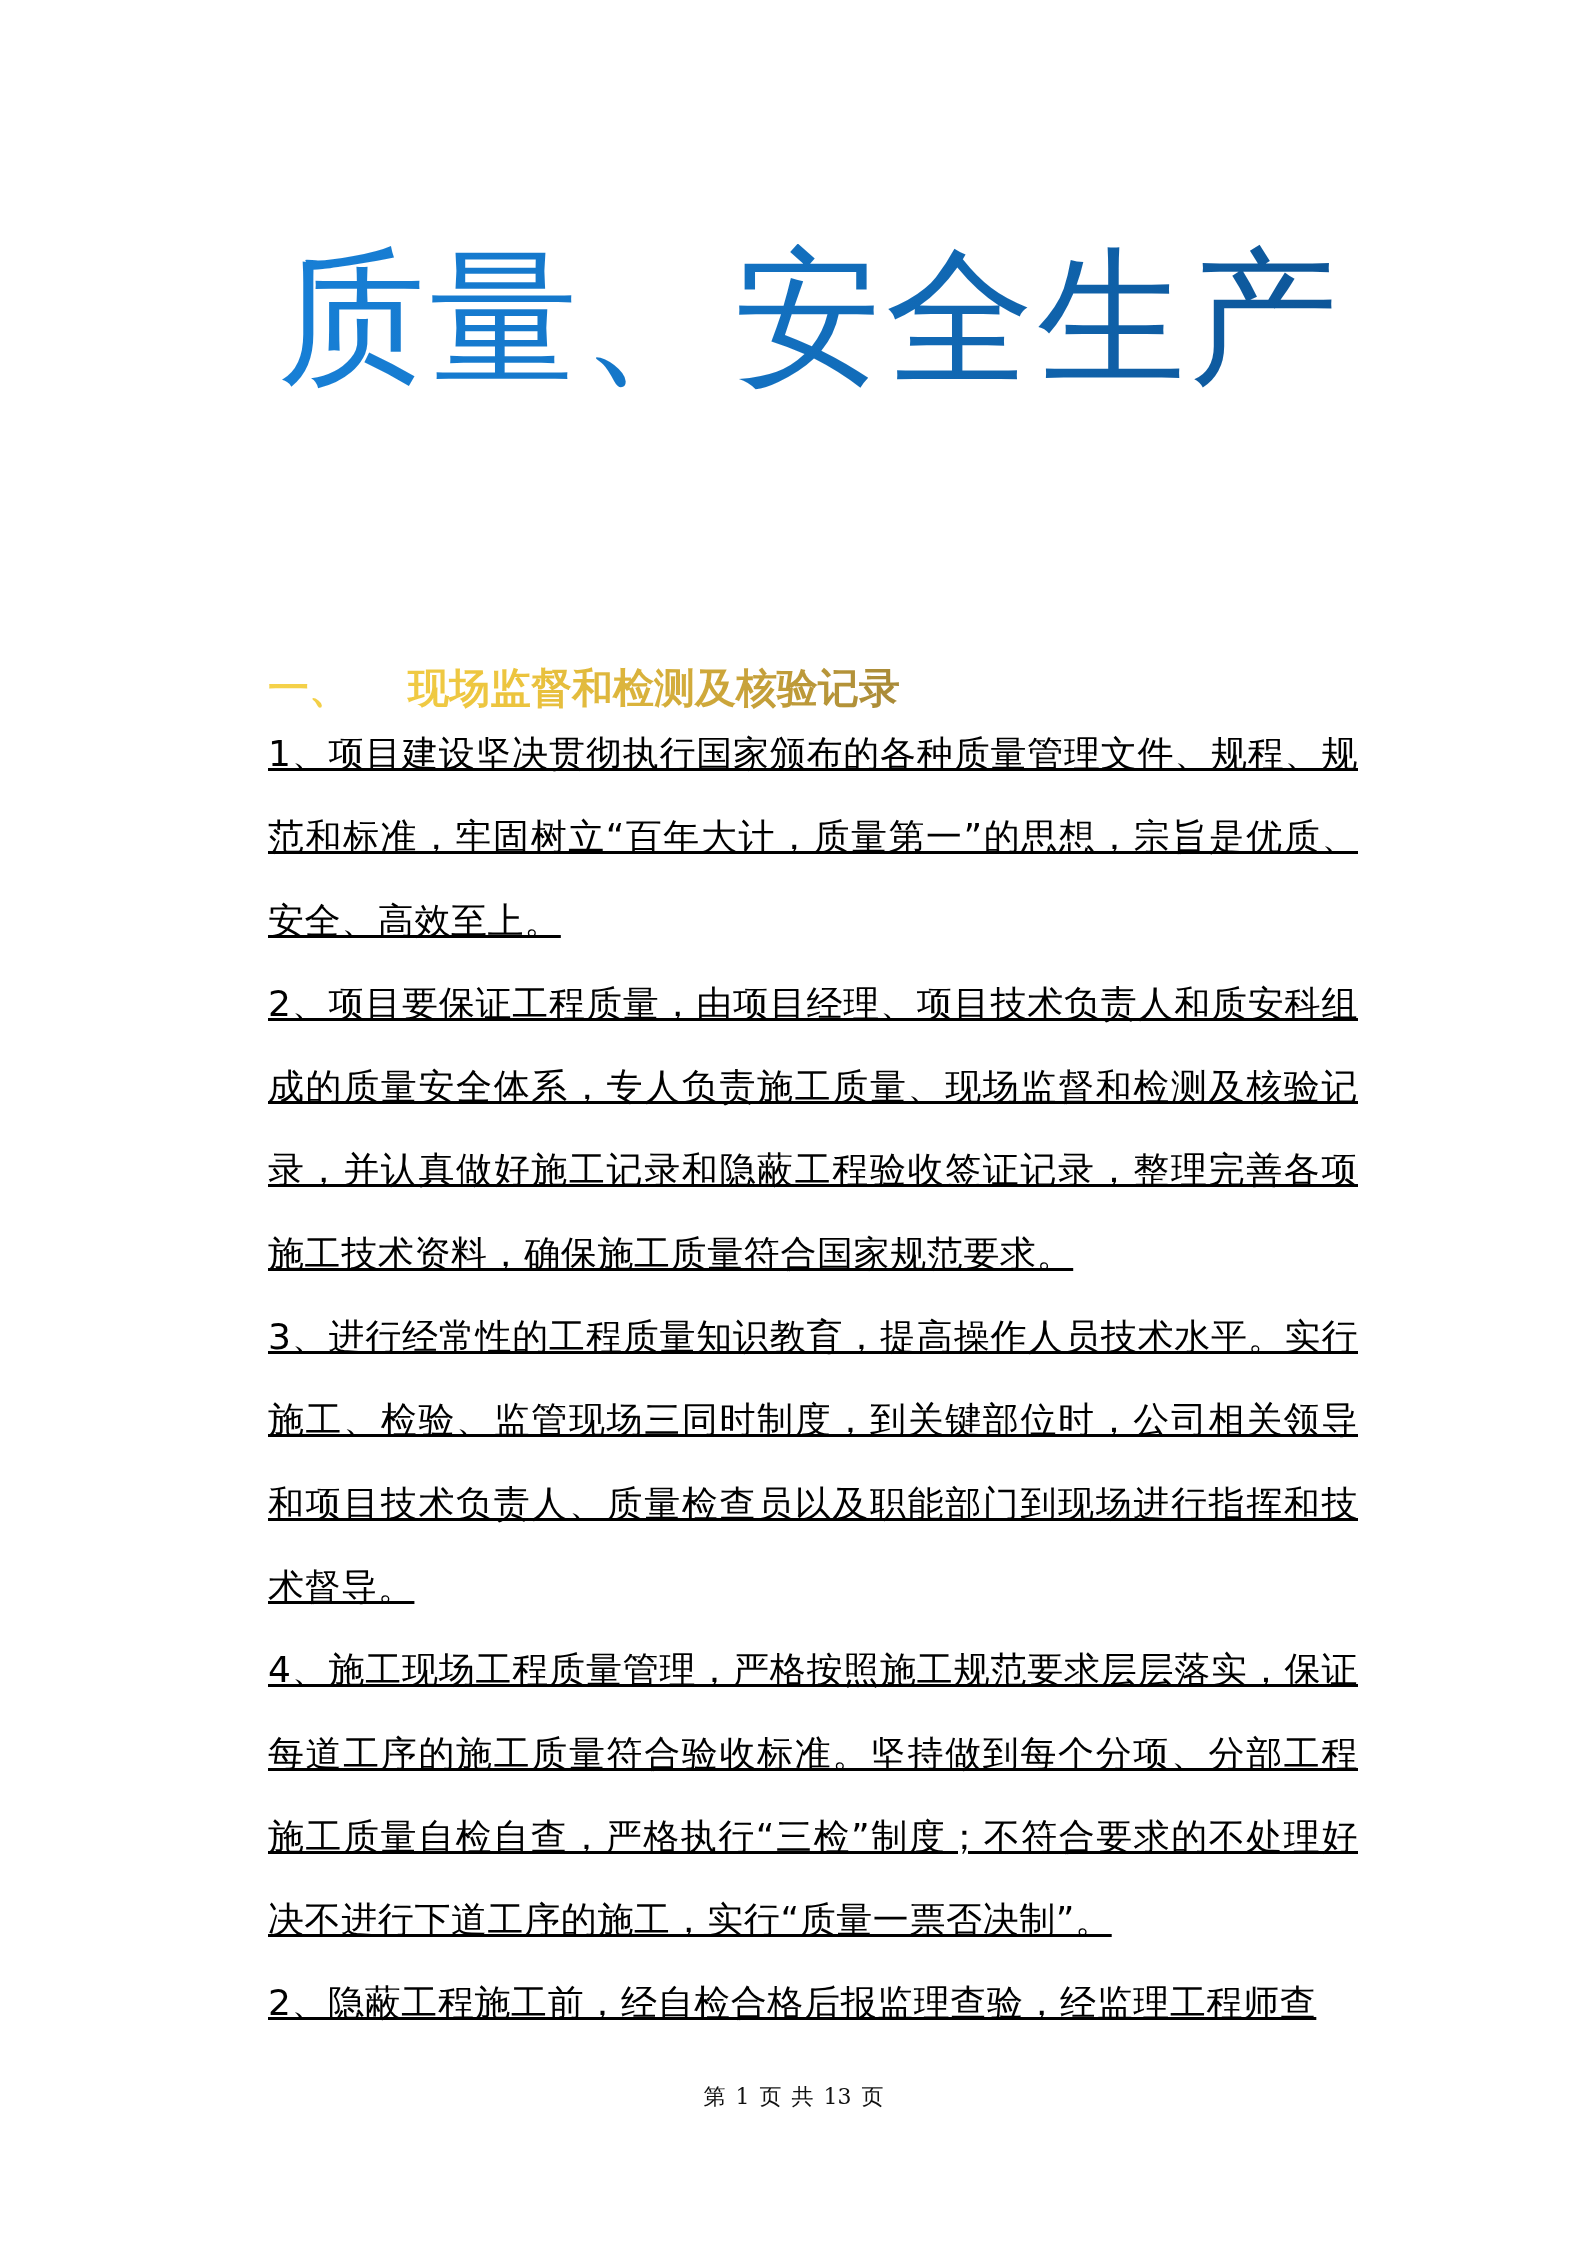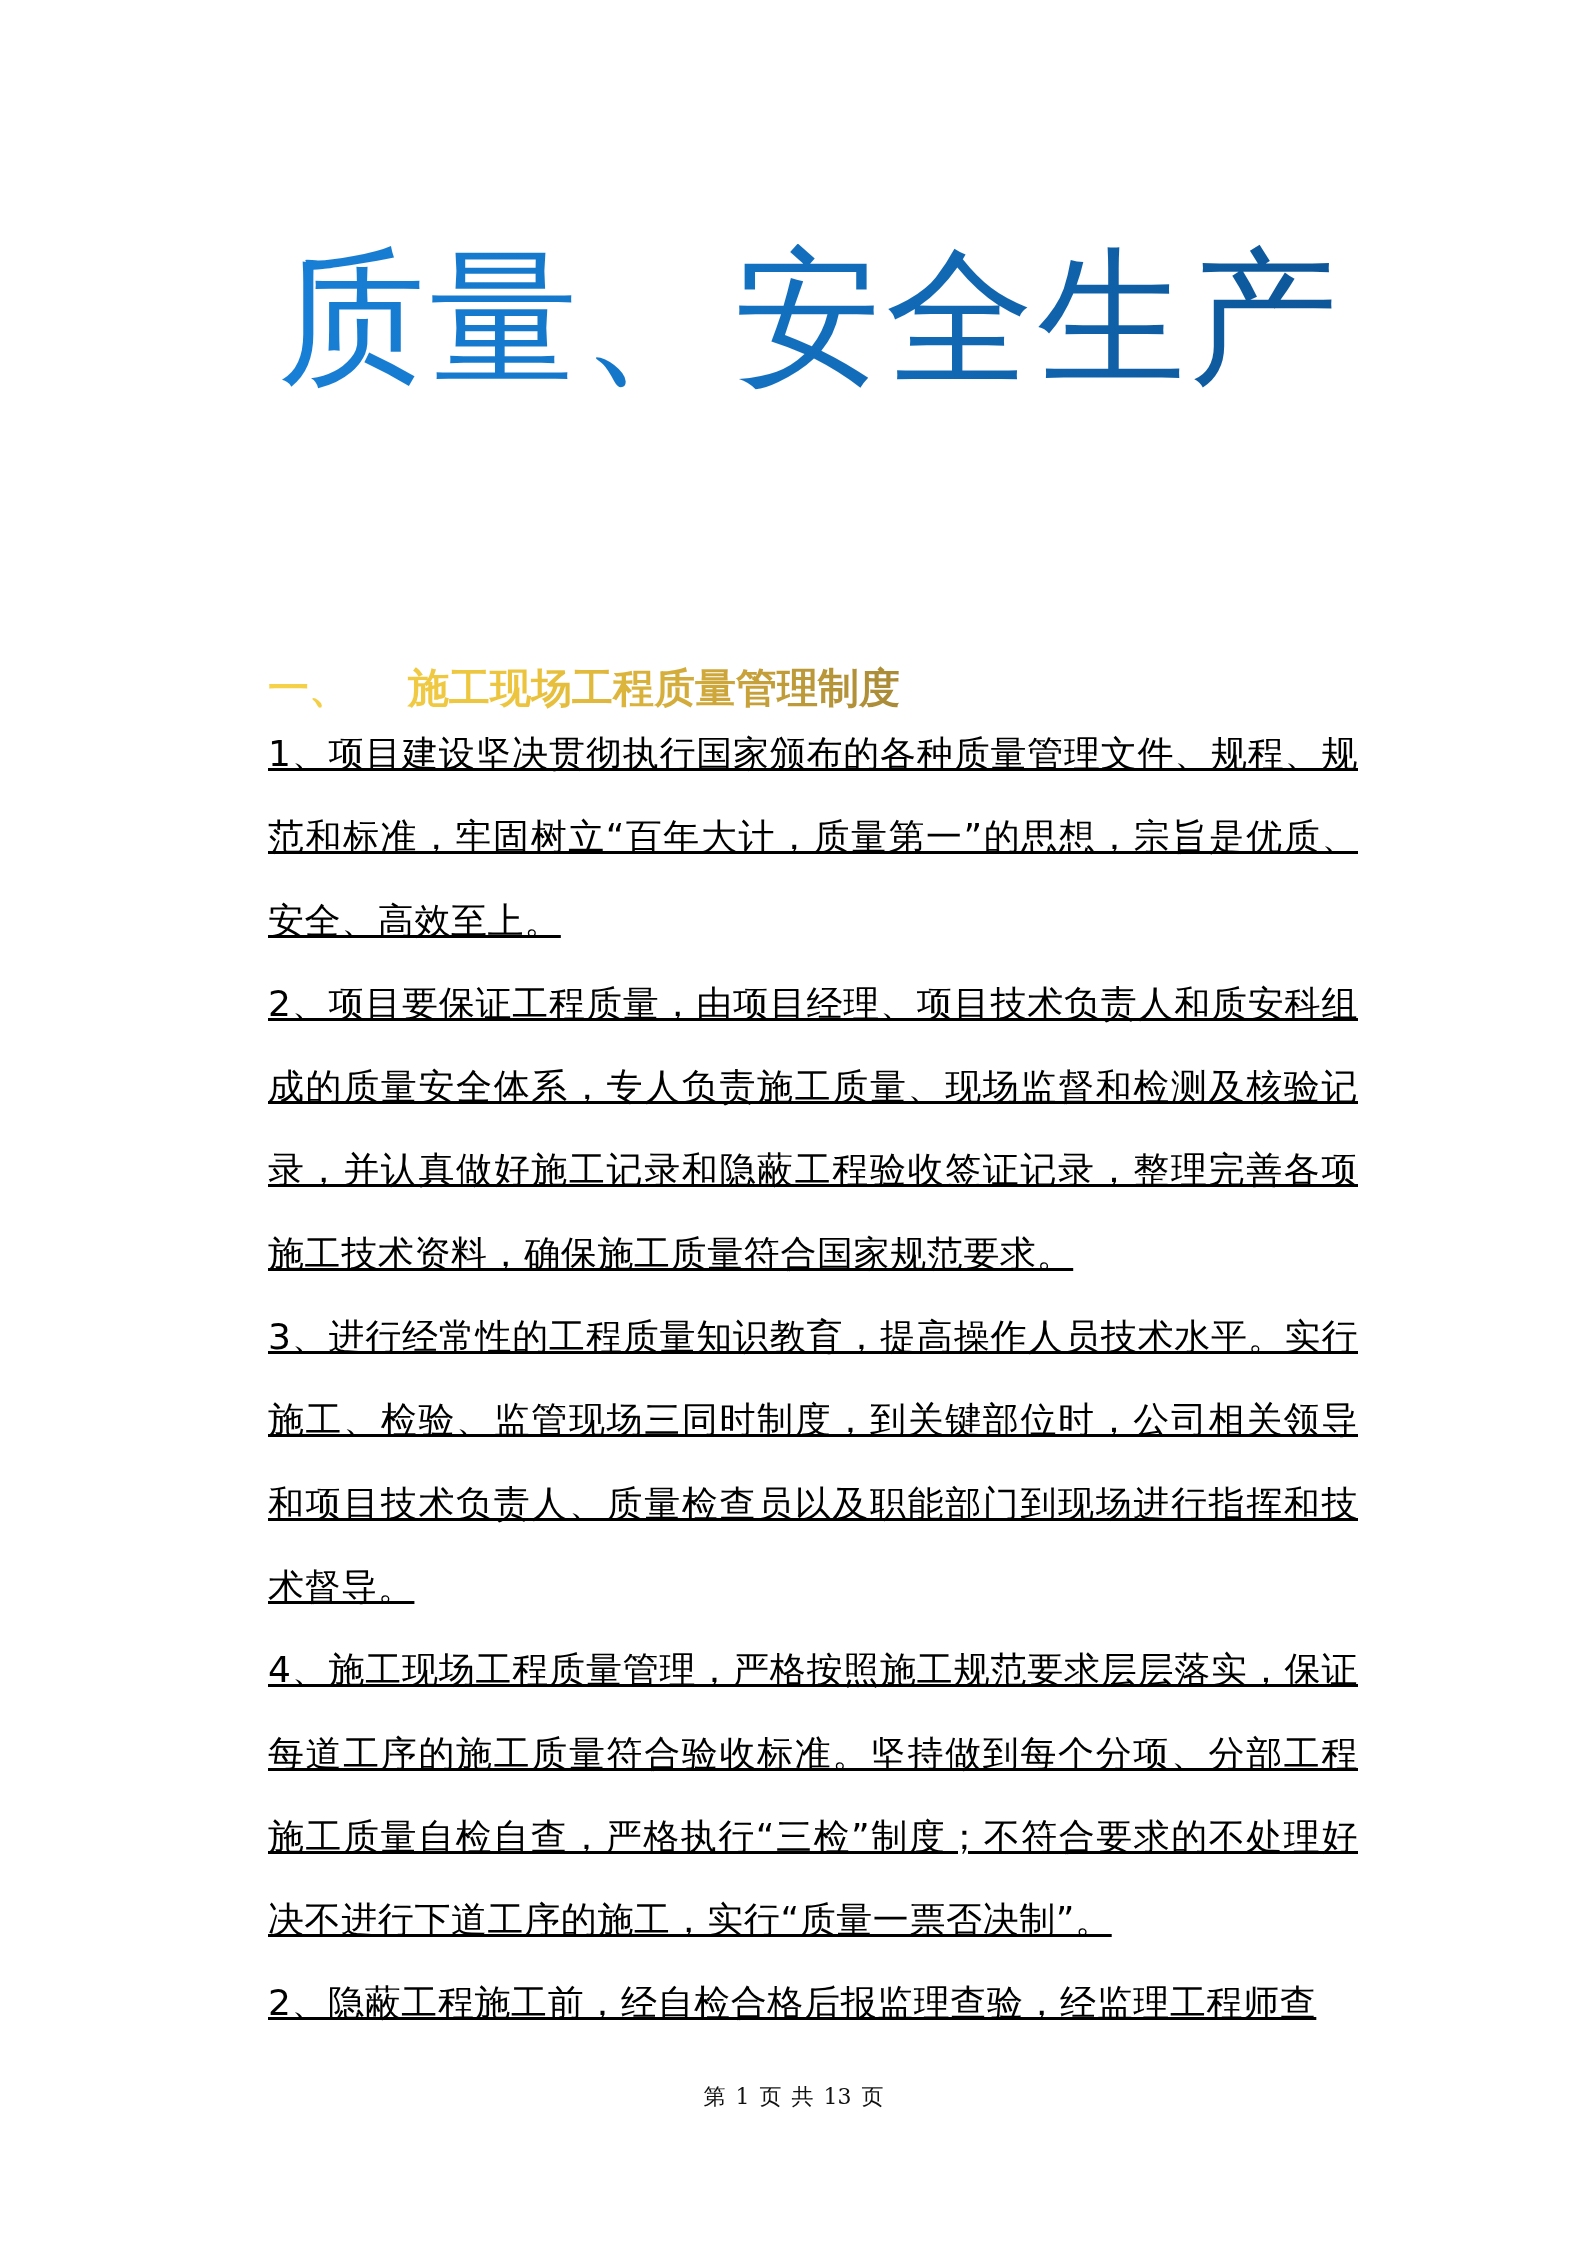--- a/index.html
+++ b/index.html
@@ -96,21 +96,21 @@
   </style>
 </head>
 <body>
 
 <div class="page">
 
   <h1 class="title line1">质量、安全生产</h1>
 
   <h2 class="section-heading">
     <span class="num">一、</span>
-    <span class="heading-text">施工现场工程质量管理制度</span>
+    <span class="heading-text">现场监督和检测及核验记录</span>
   </h2>
 
   <div class="body-text">
     <p class="para">1、项目建设坚决贯彻执行国家颁布的各种质量管理文件、规程、规范和标准，牢固树立“百年大计，质量第一”的思想，宗旨是优质、安全、高效至上。</p>
     <p class="para">2、项目要保证工程质量，由项目经理、项目技术负责人和质安科组成的质量安全体系，专人负责施工质量、现场监督和检测及核验记录，并认真做好施工记录和隐蔽工程验收签证记录，整理完善各项施工技术资料，确保施工质量符合国家规范要求。</p>
     <p class="para">3、进行经常性的工程质量知识教育，提高操作人员技术水平。实行施工、检验、监管现场三同时制度，到关键部位时，公司相关领导和项目技术负责人、质量检查员以及职能部门到现场进行指挥和技术督导。</p>
     <p class="para">4、施工现场工程质量管理，严格按照施工规范要求层层落实，保证每道工序的施工质量符合验收标准。坚持做到每个分项、分部工程施工质量自检自查，严格执行“三检”制度；不符合要求的不处理好决不进行下道工序的施工，实行“质量一票否决制”。</p>
     <p class="para">2、隐蔽工程施工前，经自检合格后报监理查验，经监理工程师查</p>
   </div>
 

